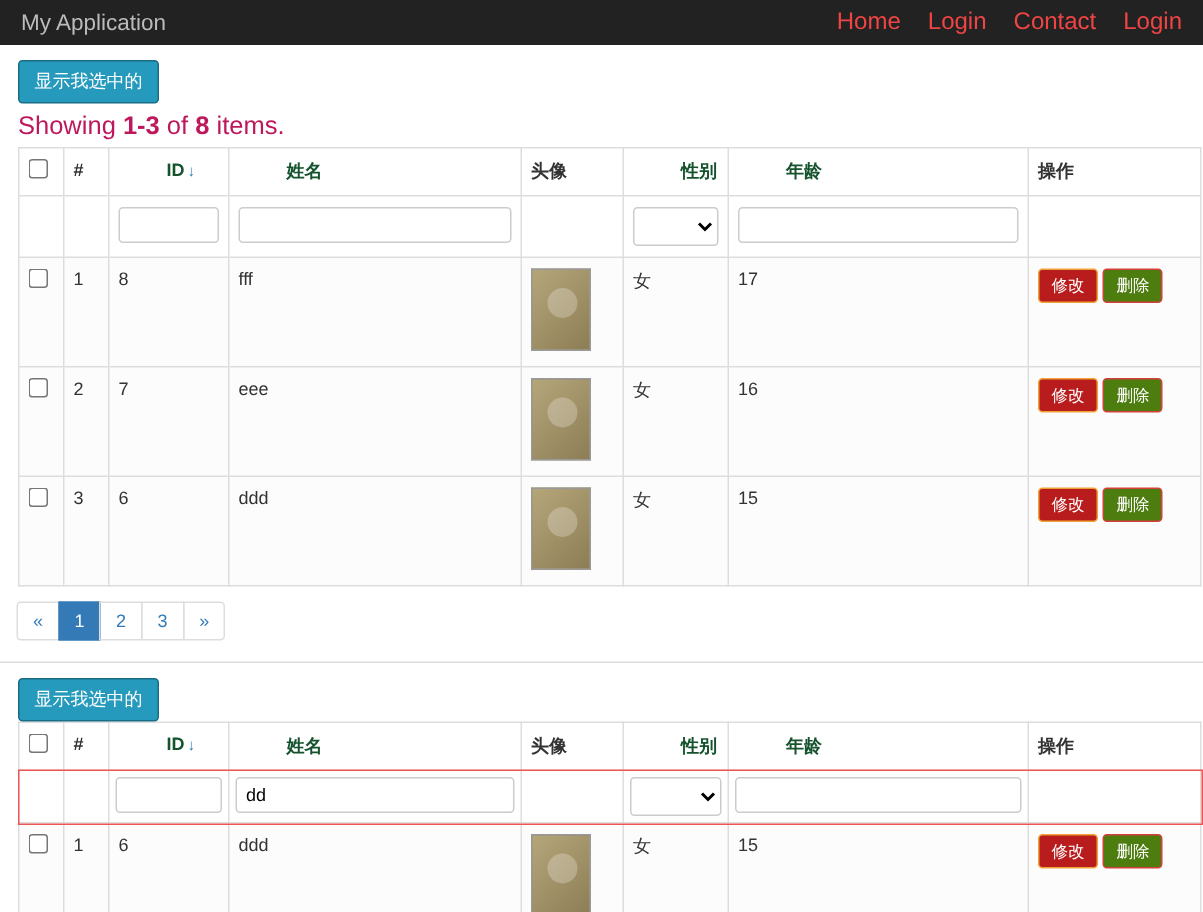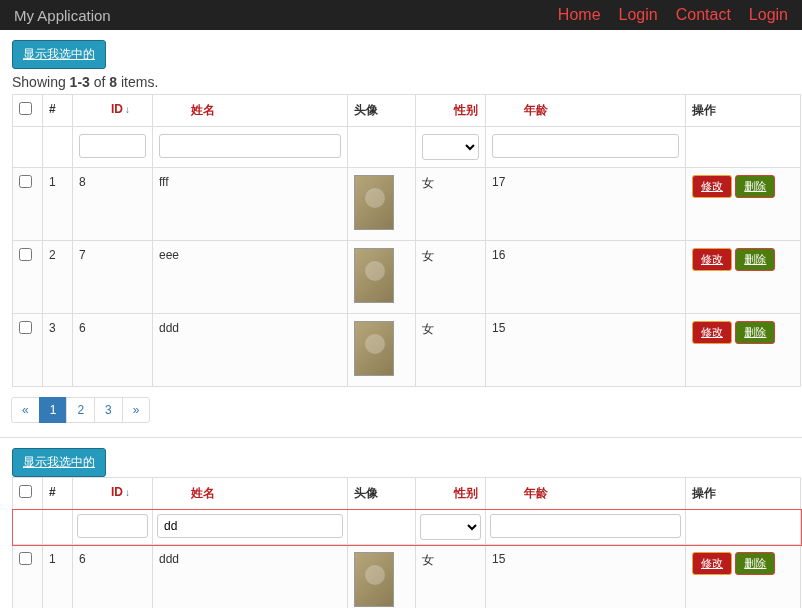--- a/index.html
+++ b/index.html
@@ -5,32 +5,32 @@
   * { box-sizing: border-box; margin: 0; padding: 0; }
   body { font-family: "Helvetica Neue", Helvetica, Arial, sans-serif; font-size: 13px; color: #333; background: #fff; }
 
   .navbar { background: #222; height: 30px; display: flex; align-items: center; padding: 0 14px; justify-content: space-between; }
   .navbar .brand { color: #bbb; font-size: 15px; }
   .navbar .nav { display: flex; gap: 18px; }
   .navbar .nav a { color: #ef4444; font-size: 16px; text-decoration: none; cursor: pointer; }
 
   .section { padding: 10px 12px; border-bottom: 1px solid #ddd; }
 
-  .btn { display: inline-block; border: 1px solid transparent; border-radius: 3px; padding: 5px 10px; font-size: 12px; cursor: pointer; color: #fff; text-decoration: underline; }
+  .btn { display: inline-block; border: 1px solid transparent; border-radius: 3px; padding: 5px 10px; font-size: 12px; cursor: pointer; color: #fff; }
   .btn-info { background: #269abc; border: 1px solid #1b6d85; }
   .btn-warning { background: #b91c1c; border-color: #eea236; }
   .btn-danger { background: #4d7c0f; border-color: #d43f3a; }
   .btn-sm { padding: 3px 8px; font-size: 11px; }
 
-  .summary { margin: 5px 0 4px; font-size: 14px; color: #404040; }
+  .summary { margin: 5px 0 4px; font-size: 17px; color: #be185d; }
 
   table.grid { width: 100%; border-collapse: collapse; table-layout: fixed; }
   table.grid th, table.grid td { border: 1px solid #ddd; padding: 7px 6px; text-align: left; vertical-align: top; font-size: 12px; }
   table.grid th { background: #fff; font-weight: bold; }
-  table.grid th a { color: #b91c1c; text-decoration: none; padding-left: 32px; }
+  table.grid th a { color: #14532d; text-decoration: none; padding-left: 32px; }
   .sort-icon::after { content: "↓"; font-size: 10px; margin-left: 2px; color: #337ab7; }
   table.grid td { background: #fcfcfc; }
   table.grid .filter-row td { background: #fff; margin-left: 27px; }
   table.grid input.filter, table.grid select.filter {
     width: 100%; border: 1px solid #ccc; border-radius: 3px; padding: 4px 6px; font-size: 12px; background:#fff;
   }
   table.grid .filter-row.highlight td { padding: 4px; }
   table.grid .filter-row.highlight td input.filter,
   table.grid .filter-row.highlight td select.filter { border-color: #ccc; }
   .highlight-box { outline: 1px solid #e55; }

